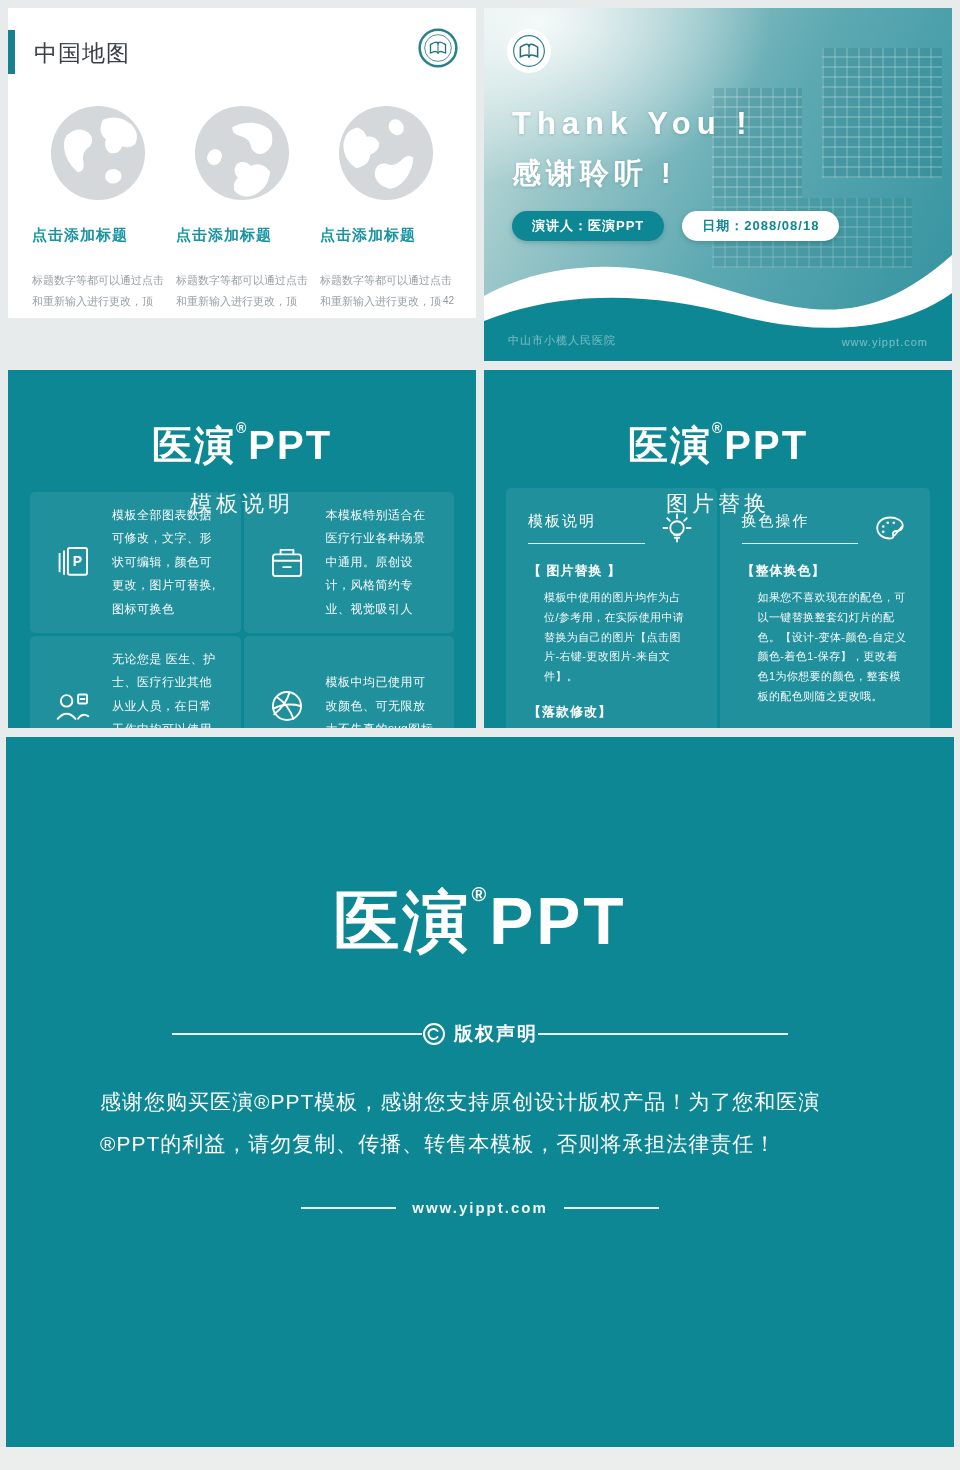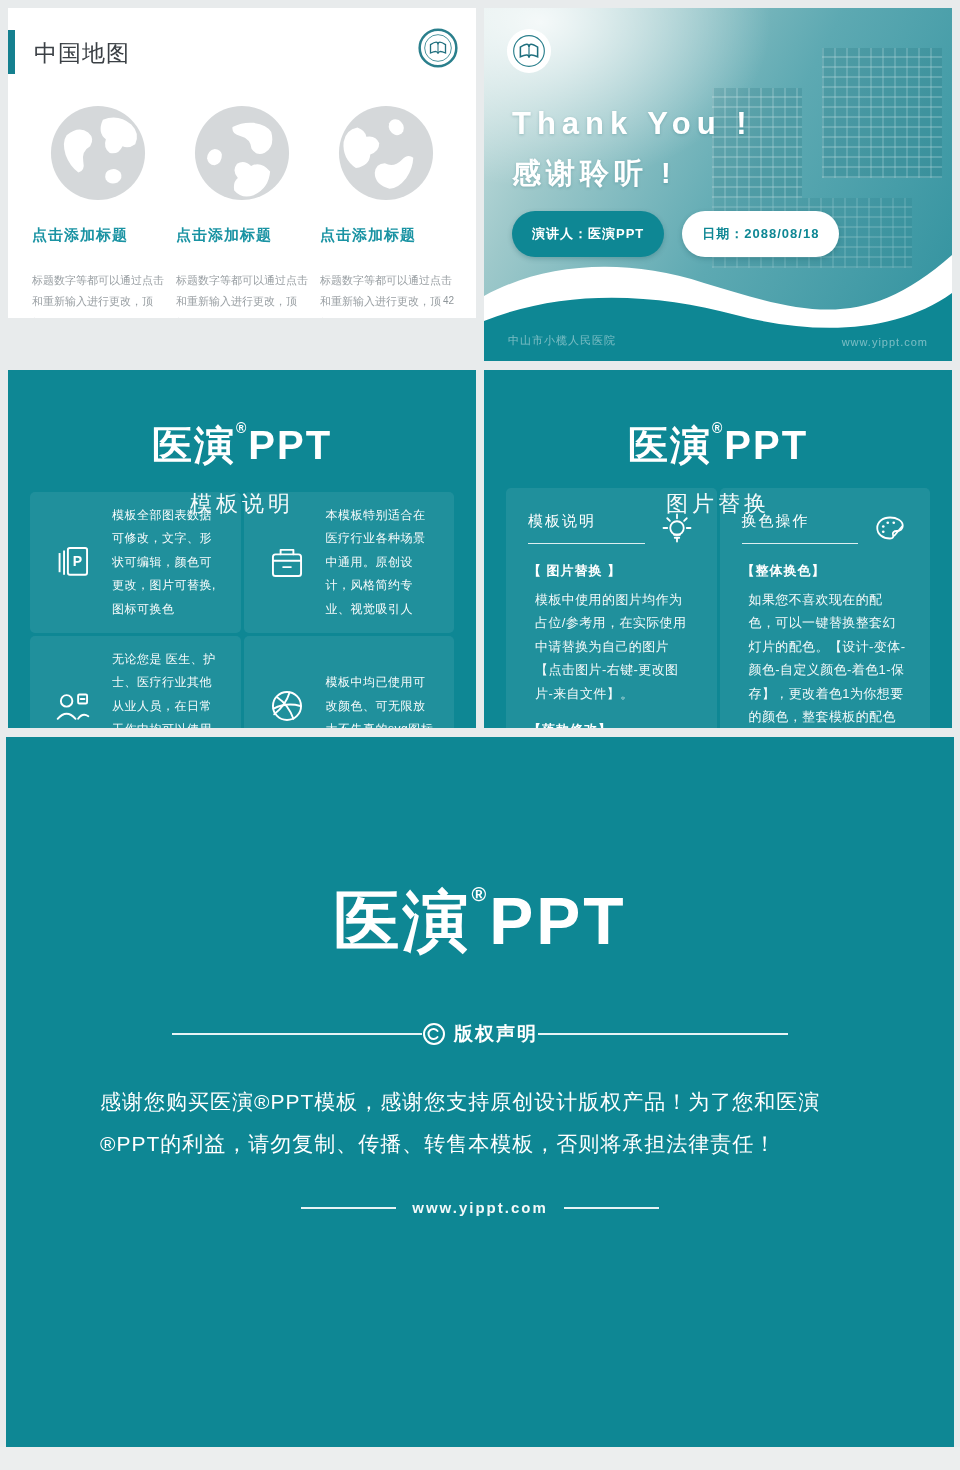--- a/index.html
+++ b/index.html
@@ -32,21 +32,21 @@
     background-image:repeating-linear-gradient(0deg,rgba(255,255,255,.35) 0 2px,transparent 2px 10px),
       repeating-linear-gradient(90deg,rgba(255,255,255,.3) 0 2px,transparent 2px 12px);}
   .bld1{right:10px;top:40px;width:120px;height:130px;}
   .bld2{right:150px;top:80px;width:90px;height:110px;}
   .bld3{right:40px;top:190px;width:200px;height:70px;opacity:.7;}
   #slide-thanks .badge-logo{left:22px;top:20px;width:46px;height:46px;}
   .thanks-titles{position:absolute;left:28px;top:98px;color:#fff;}
   .thanks-en{font-size:31px;font-weight:bold;letter-spacing:6px;text-shadow:0 1px 3px rgba(20,90,100,.25);}
   .thanks-cn{margin-top:12px;font-size:29px;font-weight:bold;letter-spacing:5px;text-shadow:0 1px 3px rgba(20,90,100,.25);}
   .thanks-badges{position:absolute;left:28px;top:203px;display:flex;gap:18px;}
-  .pill{height:30px;line-height:30px;padding:8px 20px;border-radius:999px;font-size:13px;font-weight:bold;letter-spacing:1px;}
+  .pill{height:30px;line-height:30px;padding:0 20px;border-radius:999px;font-size:13px;font-weight:bold;letter-spacing:1px;}
   .pill-presenter{background:#0e8794;color:#fff;box-shadow:0 2px 5px rgba(10,70,80,.25);}
   .pill-date{background:#ffffff;color:#0e8794;box-shadow:0 2px 5px rgba(10,70,80,.25);}
   .thanks-waves{position:absolute;left:0;right:0;bottom:0;height:120px;}
   .thanks-footer{position:absolute;left:0;right:0;bottom:0;height:40px;}
   .thanks-footer span{position:absolute;bottom:13px;font-size:11px;color:rgba(255,255,255,.45);letter-spacing:1px;}
   .tf-left{left:24px;}
   .tf-right{right:24px;}
   
   .teal{background:#0e8794;color:#fff;}
   #slide-about{left:8px;top:370px;width:468px;height:358px;}
@@ -62,21 +62,21 @@
   .feature p{margin:0;font-size:12px;line-height:1.95;color:rgba(255,255,255,.97);letter-spacing:.5px;}
   .tut-grid{position:absolute;left:22px;right:22px;top:118px;bottom:16px;
     display:grid;grid-template-columns:1fr 1fr;gap:3px;}
   .tut-col{background:rgba(255,255,255,.08);border-radius:5px;padding:22px 22px 12px 22px;}
   .tut-header{display:flex;align-items:center;}
   .tut-title-wrap{flex:1;border-bottom:1px solid rgba(255,255,255,.85);padding-bottom:12px;}
   .tut-title{font-size:15px;letter-spacing:2px;color:#fff;}
   .tut-icon{width:36px;height:36px;margin-left:14px;}
   .tut-section{margin-top:16px;}
   .tut-label{font-size:13px;font-weight:bold;color:#fff;letter-spacing:1px;}
-  .tut-text{margin:8px 0 0 7px;font-size:13px;line-height:1.8;color:rgba(255,255,255,.95);letter-spacing:.4px;}
+  .tut-text{margin:8px 0 0 16px;font-size:11px;line-height:1.8;color:rgba(255,255,255,.95);letter-spacing:.4px;}
   
   #bottom-panel{left:6px;top:737px;width:948px;height:710px;background:#0e8794;}
   .bottom-inner{position:absolute;left:0;right:0;top:140px;text-align:center;color:#fff;}
   .big-logo{font-size:66px;font-weight:800;letter-spacing:3px;}
   .big-logo .reg{font-size:20px;vertical-align:top;position:relative;top:6px;}
   .copy-row{margin-top:54px;display:flex;align-items:center;justify-content:center;gap:0;}
   .copy-line{width:250px;height:2px;background:rgba(255,255,255,.9);}
   .copy-head{display:flex;align-items:center;gap:8px;font-size:19px;font-weight:bold;letter-spacing:2px;}
   .copy-icon{width:24px;height:24px;}
   .copy-text{margin:34px auto 0 auto;max-width:760px;font-size:21px;line-height:2.0;letter-spacing:1px;text-align:left;}

